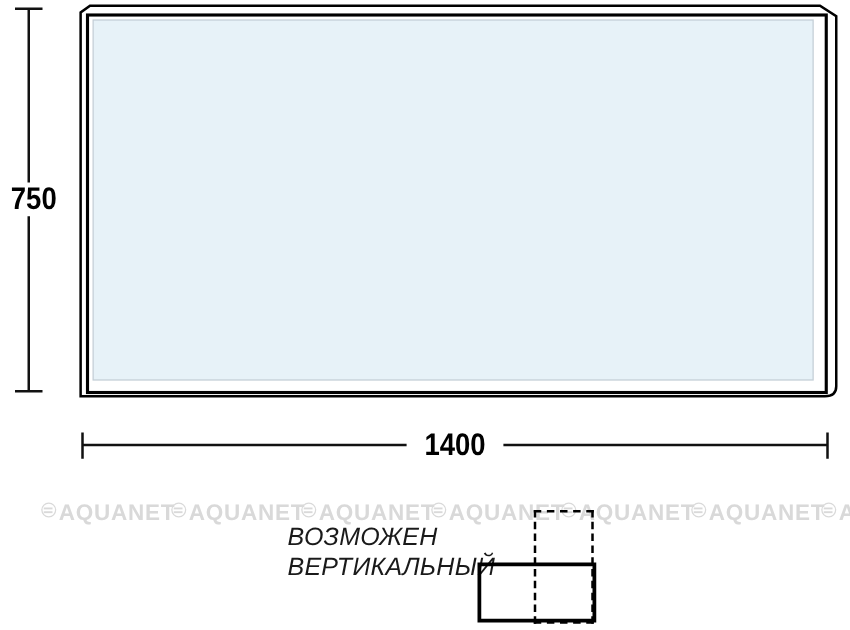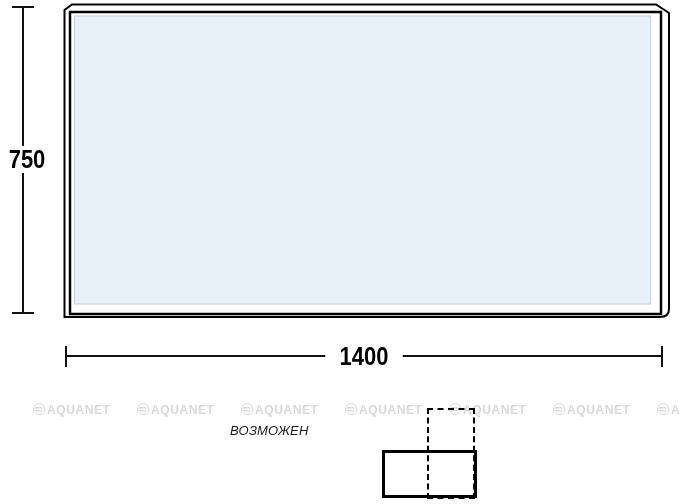--- a/index.html
+++ b/index.html
@@ -18,34 +18,34 @@
   .dim-label{
     position:absolute;background:#ffffff;color:#000;
     font-weight:bold;font-size:25px;line-height:27px;text-align:center;
     transform:scaleX(.88);letter-spacing:0;
   }
   .v-label{left:-1px;top:146px;width:56px;}
   .h-label{left:320px;top:343px;width:88px;}
 
   
   .wm{position:absolute;top:402px;height:17px;color:#d9d9d9;white-space:nowrap;}
-  .wm-text{font-weight:700;font-size:12px;letter-spacing:.6px;vertical-align:top;line-height:16px;}
+  .wm-text{font-weight:700;font-size:18px;letter-spacing:.6px;vertical-align:top;line-height:16px;}
   .wm-logo{
     display:inline-block;width:12px;height:12px;margin-right:2px;vertical-align:1px;
     border:1.5px solid currentColor;border-radius:50%;
     background-image:linear-gradient(currentColor,currentColor),linear-gradient(currentColor,currentColor);
     background-size:7px 1.5px,7px 1.5px;
     background-position:1px 3px,1px 6px;
     background-repeat:no-repeat;
   }
 
   
   .note{
     position:absolute;left:230px;top:419px;color:#1a1a1a;
-    font-style:italic;font-size:13px;line-height:23.5px;
+    font-style:italic;font-size:20px;line-height:23.5px;
     letter-spacing:.2px;
   }
 
   
   .mi-solid{
     position:absolute;left:382px;top:450px;width:95px;height:48px;
     border:3px solid #000;background:transparent;
   }
   .mi-dashed{
     position:absolute;left:427px;top:408px;width:48px;height:91px;
@@ -82,20 +82,21 @@
     <span class="wm" style="left:137px"><i class="wm-logo"></i><span class="wm-text">AQUANET</span></span>
     <span class="wm" style="left:241px"><i class="wm-logo"></i><span class="wm-text">AQUANET</span></span>
     <span class="wm" style="left:345px"><i class="wm-logo"></i><span class="wm-text">AQUANET</span></span>
     <span class="wm" style="left:449px"><i class="wm-logo"></i><span class="wm-text">AQUANET</span></span>
     <span class="wm" style="left:553px"><i class="wm-logo"></i><span class="wm-text">AQUANET</span></span>
     <span class="wm" style="left:657px"><i class="wm-logo"></i><span class="wm-text">AQUANET</span></span>
   </div>
 
   <div class="note">
     <div>ВОЗМОЖЕН</div>
+    <div>ВЕРТИКАЛЬНЫЙ</div>
   </div>
 
   <div>
     <div class="mi-solid"></div>
     <div class="mi-dashed"></div>
   </div>
 
 </div>
 
 </body></html>

